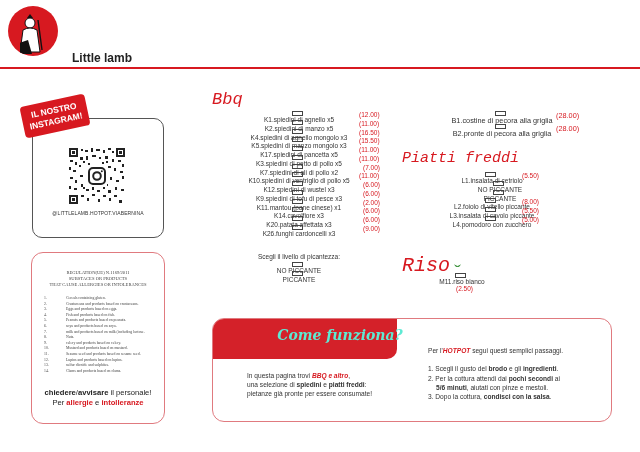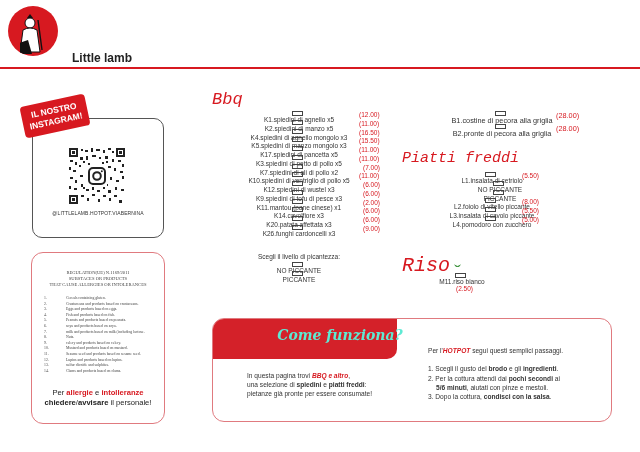--- a/index.html
+++ b/index.html
@@ -196,22 +196,22 @@
   <div class="row">
       <span class="num">13.</span>
       <span>sulfur dioxide and sulphites.</span>
     </div>
   <div class="row">
       <span class="num">14.</span>
       <span>Clams and products based on clams.</span>
     </div>
 </div>
 <div class="allergen-note">
+  <div><span class="bold">chiedere</span><span>/</span><span class="bold">avvisare</span><span> il personale!</span></div>
   <div><span>Per </span><span class="red bold">allergie</span><span> e </span><span class="red bold">intolleranze</span></div>
-  <div><span class="bold">chiedere</span><span>/</span><span class="bold">avvisare</span><span> il personale!</span></div>
 </div>
 
 <div class="section-title" style="left:212px; top:90px; font-size:17px;">Bbq</div>
 <div class="menu-list" style="left:213px; top:111px; width:172px;">
   <div class="menu-row">
       <span class="cb"></span>
       <span>K1.spiedini di agnello x5</span>
       <span class="price" style="left:146px">(12.00)</span>
     </div>
   <div class="menu-row">

